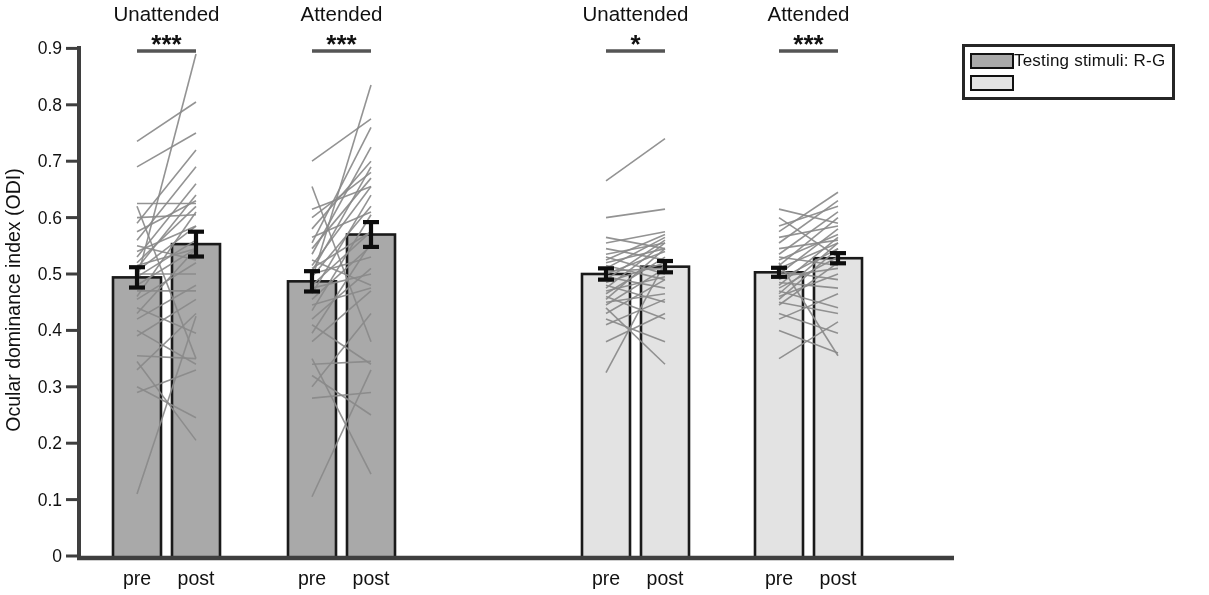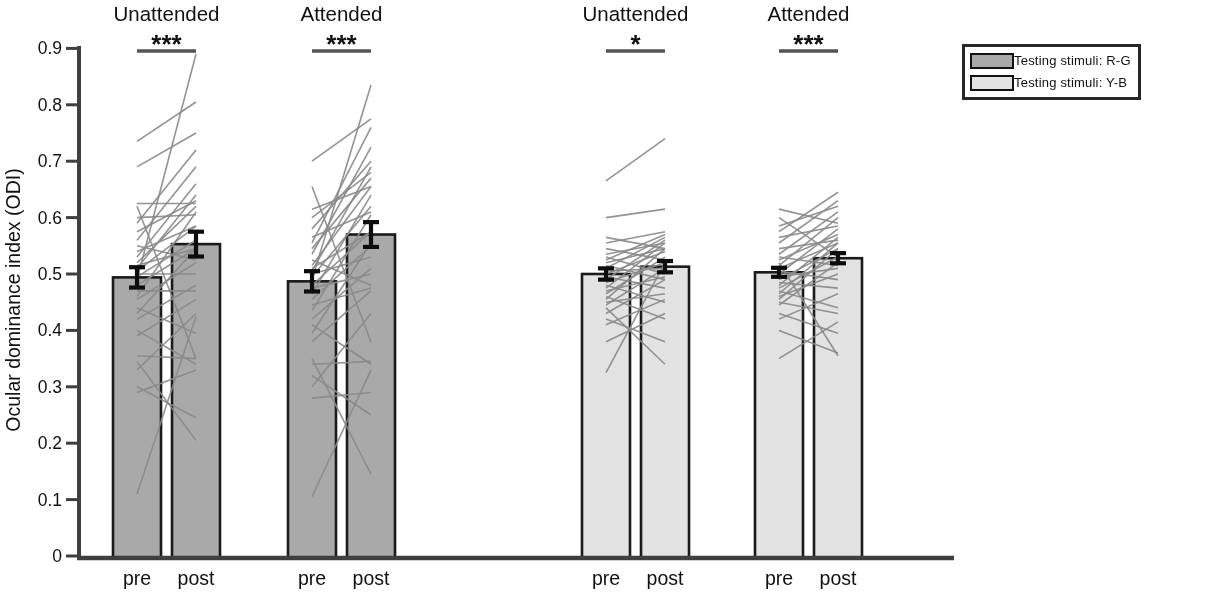--- a/index.html
+++ b/index.html
@@ -20,21 +20,21 @@
     box-sizing:border-box;
   }
   .legend-row{display:flex;align-items:center;height:22px;}
   .legend-swatch{
     width:44px;height:16px;
     border:2px solid #111111;
     box-sizing:border-box;
     flex:0 0 auto;
   }
   .legend-label{
-    font-size:13px;color:#111111;
+    font-size:17px;color:#111111;
     white-space:nowrap;line-height:22px;
     letter-spacing:0.2px;
   }
 </style>
 </head>
 <body>
 
 <div class="figure">
   <svg id="chart" width="1209" height="595" viewBox="0 0 1209 595">
       <rect x="113" y="277.384" width="48" height="280.616" fill="#a9a9a9" stroke="#1a1a1a" stroke-width="2.6"></rect>
@@ -239,16 +239,15 @@
       <text x="838" y="585" text-anchor="middle" fill="#111111" font-size="19.5" font-family="Liberation Sans, sans-serif">post</text>
     </svg>
 
   <div class="legend">
     <div class="legend-row">
       <span class="legend-swatch" style="background: rgb(169, 169, 169);"></span>
       <span class="legend-label">Testing stimuli: R-G</span>
     </div>
     <div class="legend-row">
       <span class="legend-swatch" style="background: rgb(227, 227, 227);"></span>
-      <span class="legend-label">Testing stimuli: Y-B</span>
     </div>
   </div>
 </div>
 
 </body></html>

